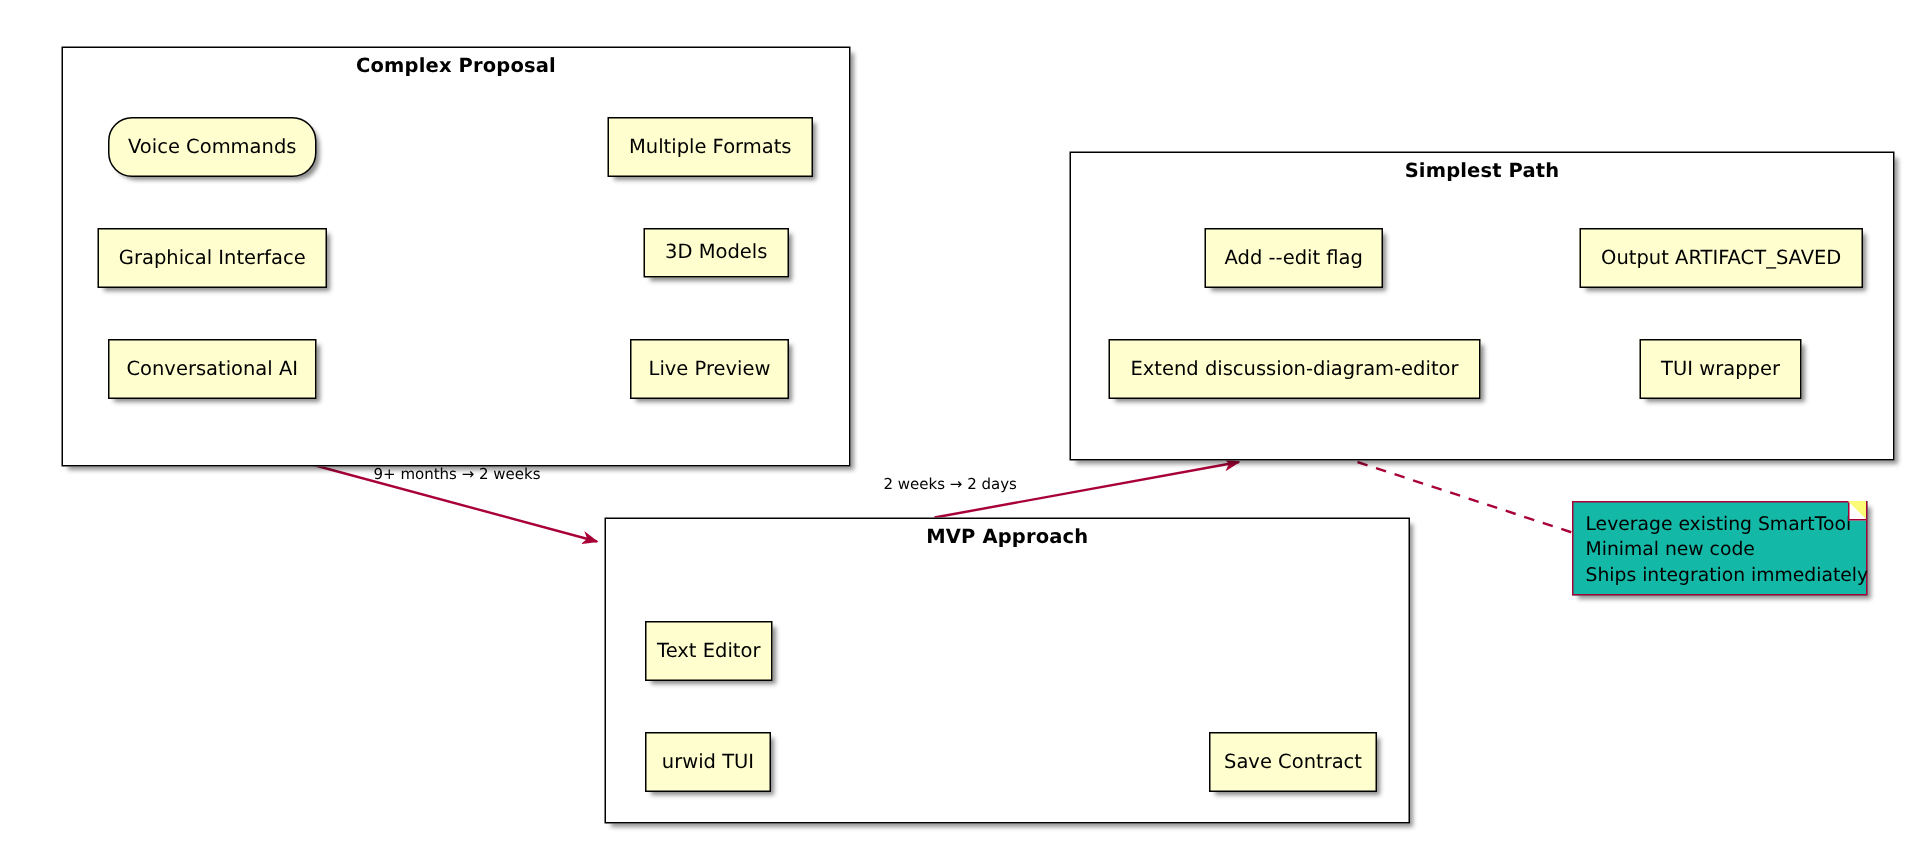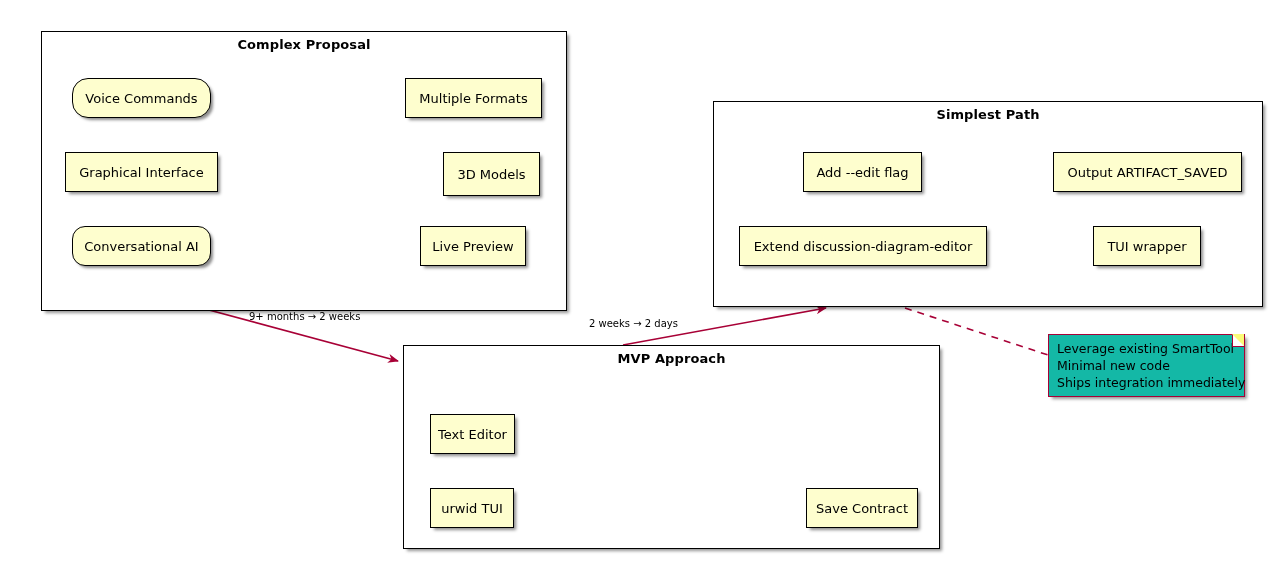--- a/index.html
+++ b/index.html
@@ -134,24 +134,24 @@
   </div>
   <div class="node" style="left:72px; top:78px; width:139px; height:40px;border-radius:16px;">
     <span>Voice Commands</span>
   </div>
   <div class="node" style="left:405px; top:78px; width:137px; height:40px;">
     <span>Multiple Formats</span>
   </div>
   <div class="node" style="left:65px; top:152px; width:153px; height:40px;">
     <span>Graphical Interface</span>
   </div>
-  <div class="node" style="left:443px; top:152px; width:97px; height:44px;">
+  <div class="node" style="left:429px; top:152px; width:97px; height:33px;">
     <span>3D Models</span>
   </div>
-  <div class="node" style="left:72px; top:226px; width:139px; height:40px;border-radius:13px;">
+  <div class="node" style="left:72px; top:226px; width:139px; height:40px;">
     <span>Conversational AI</span>
   </div>
   <div class="node" style="left:420px; top:226px; width:106px; height:40px;">
     <span>Live Preview</span>
   </div>
 
   <div class="package" style="left:713px; top:101px; width:550px; height:206px;">
     <div class="package-title">Simplest Path</div>
   </div>
   <div class="node" style="left:803px; top:152px; width:119px; height:40px;">

